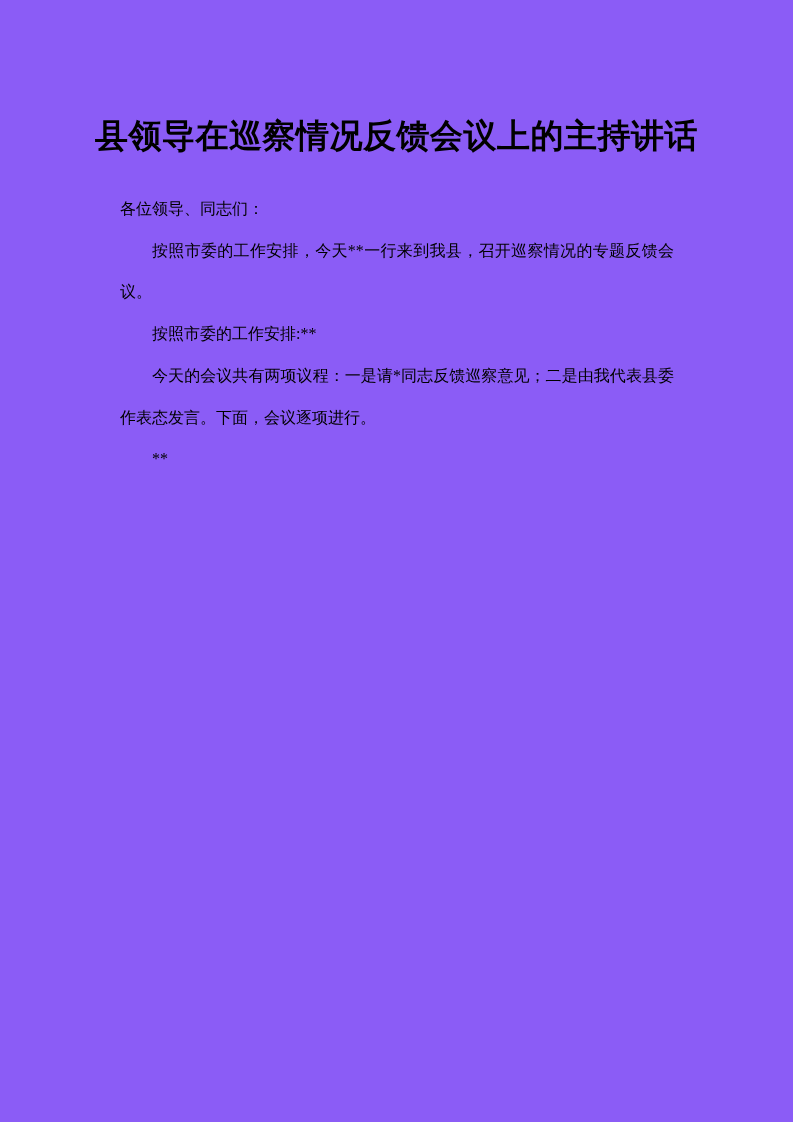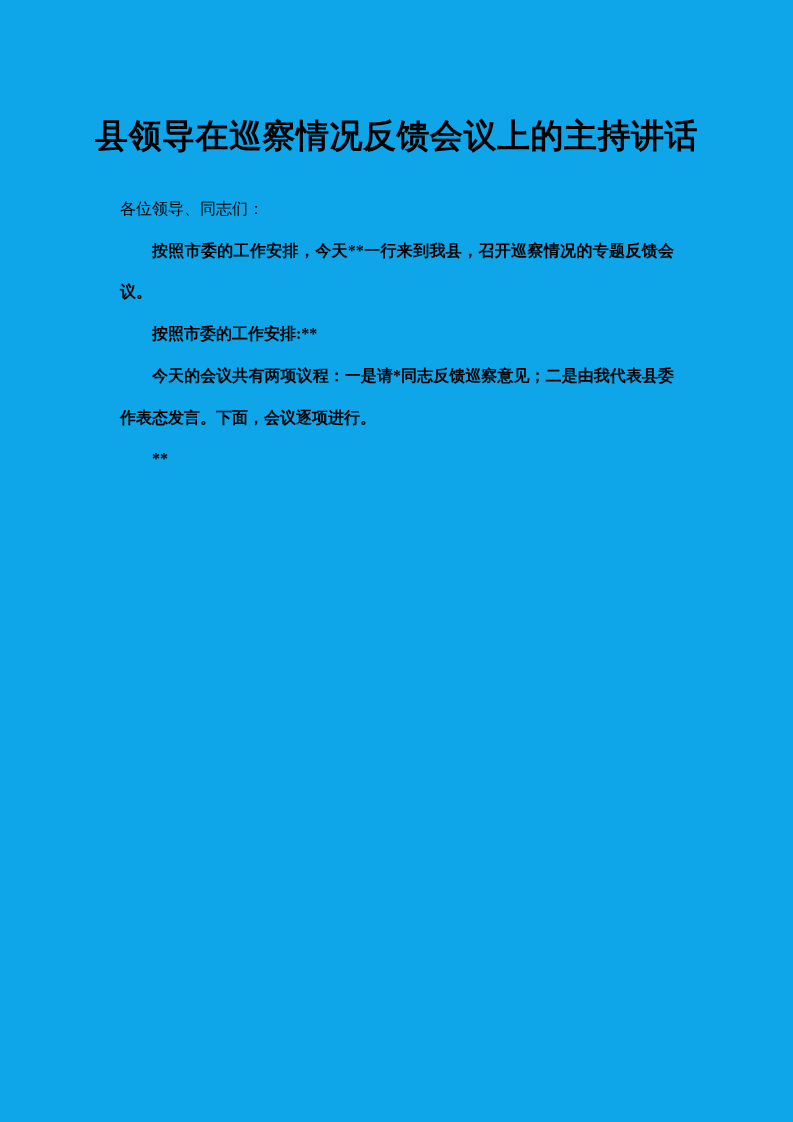--- a/index.html
+++ b/index.html
@@ -5,21 +5,21 @@
   html, body {
     margin: 0;
     padding: 0;
     background: #ffffff;
   }
   .page {
     position: relative;
     width: 793px;
     height: 1122px;
     margin: 0 auto;
-    background: #0ea5e9;
+    background: #8b5cf6;
     overflow: hidden;
     font-family: "Liberation Serif", "DejaVu Serif", serif;
     color: #000000;
   }
   .doc-title {
     margin: 112px 60px 0 60px;
     font-size: 33px;
     line-height: 48px;
     font-weight: bold;
     text-align: center;
@@ -34,21 +34,20 @@
     text-align: justify;
     text-justify: inter-ideograph;
     color: #000000;
   }
   .doc-body p {
     margin: 0;
     padding: 0;
   }
   .doc-body p.indent {
     text-indent: 2em;
-    font-weight: bold;
   }
 </style>
 </head>
 <body>
 
 <div class="page">
   <h1 class="doc-title">县领导在巡察情况反馈会议上的主持讲话</h1>
   <div class="doc-body">
 
       <p>各位领导、同志们：</p>

